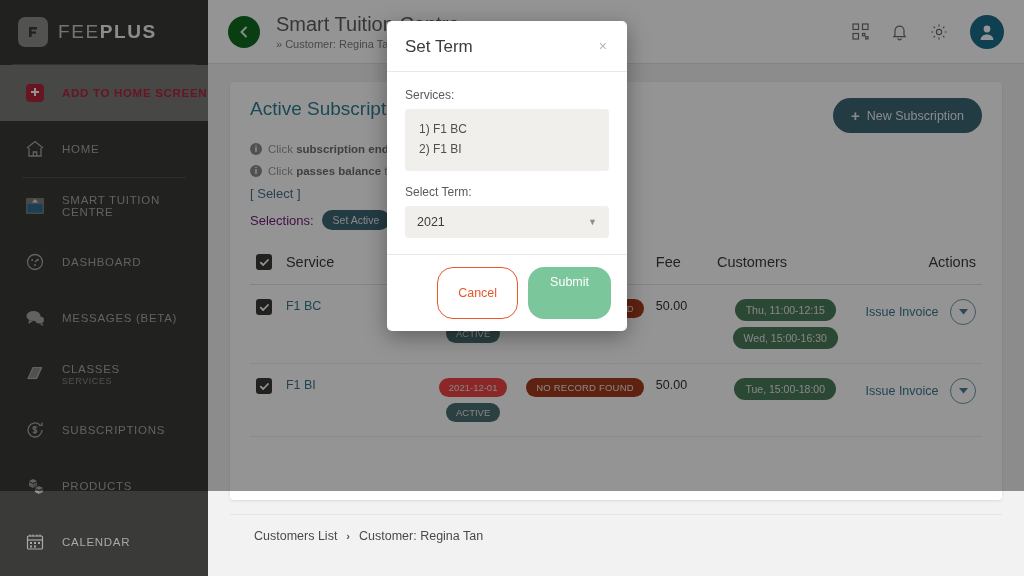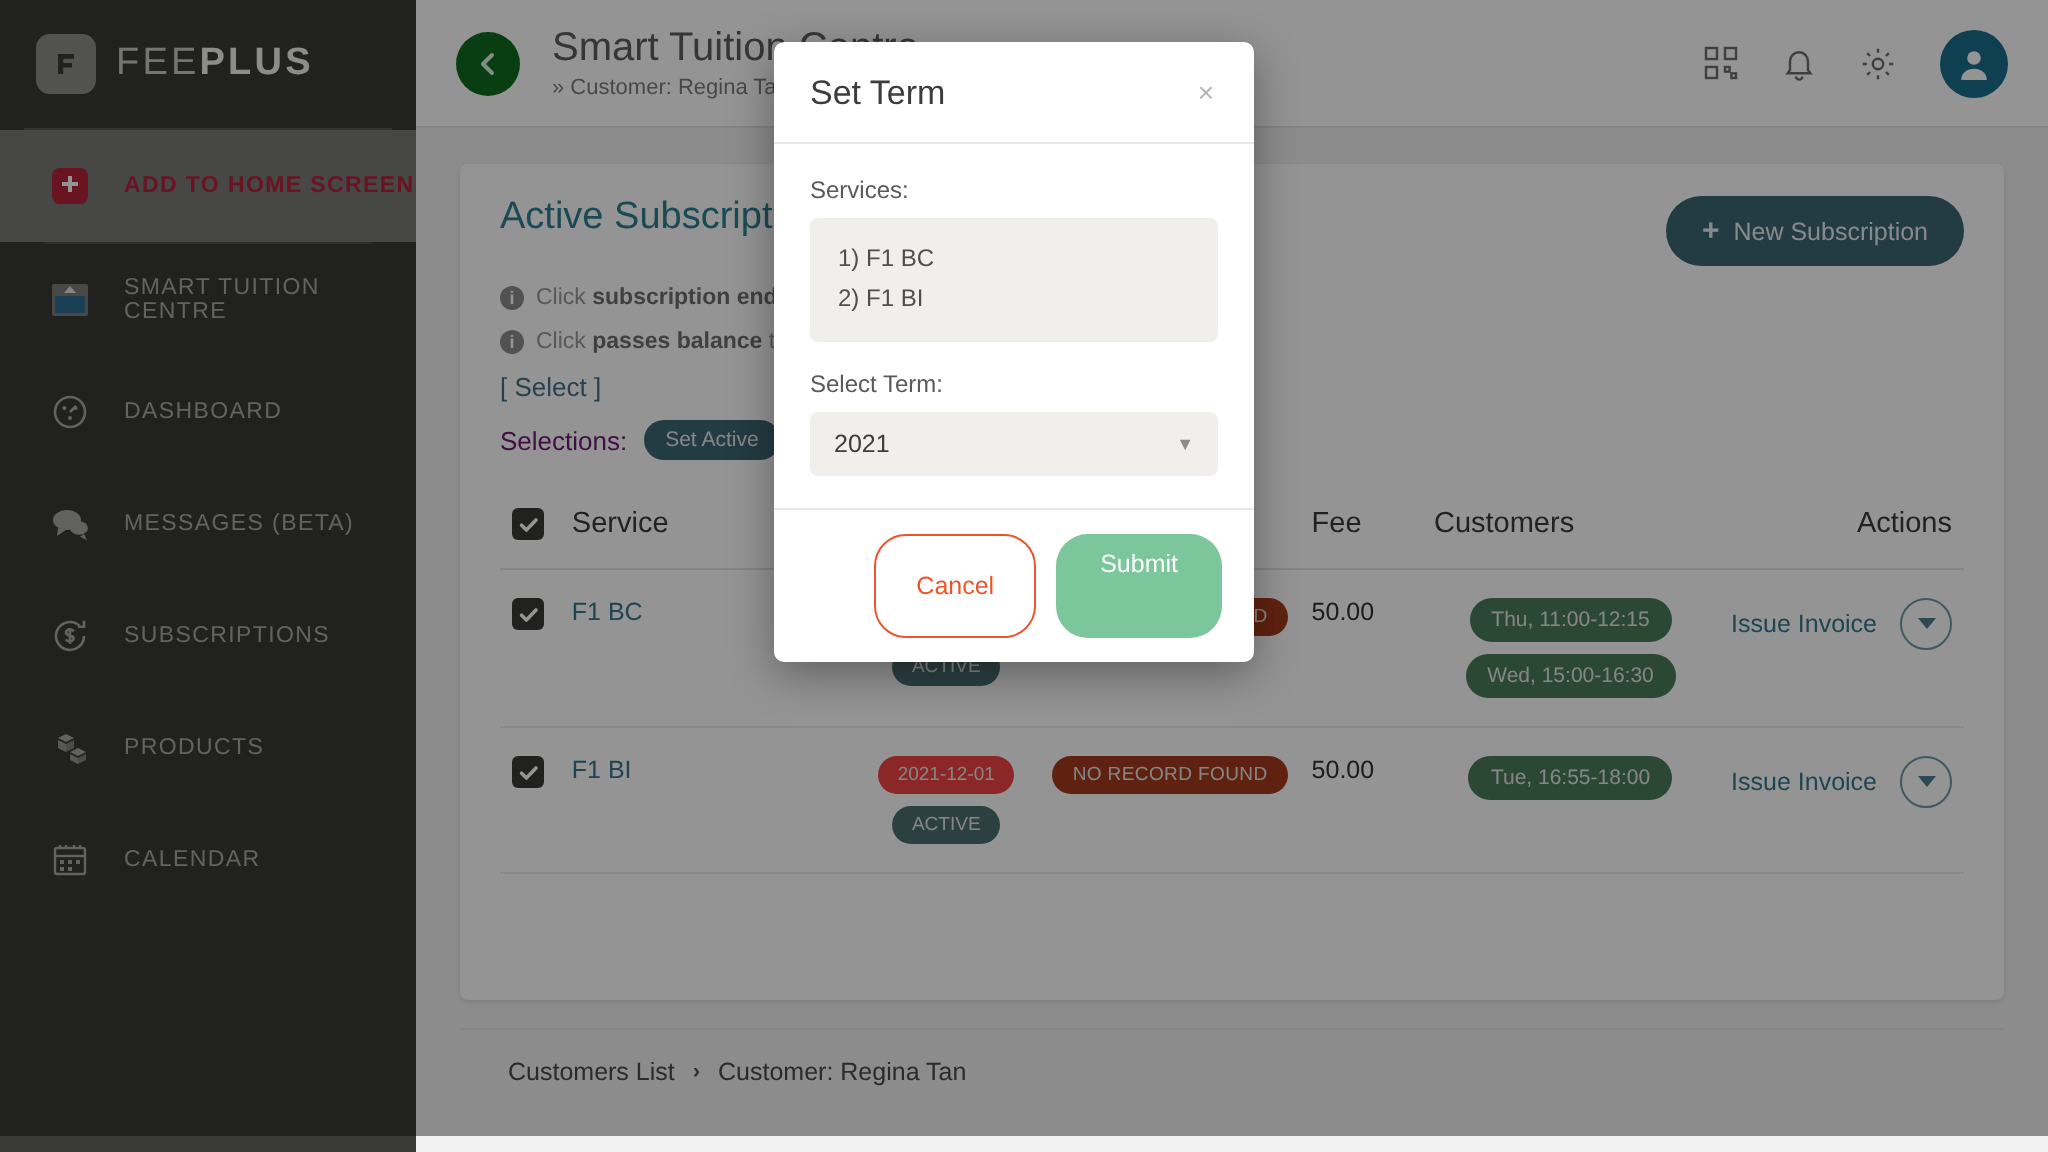--- a/index.html
+++ b/index.html
@@ -2,21 +2,21 @@
 <html><head>
 <meta charset="utf-8">
 <style>
   * { box-sizing: border-box; margin: 0; padding: 0; }
   html, body {
     width: 1024px; height: 576px;
     font-family: "Liberation Sans", sans-serif;
     overflow: hidden;
     background: #ffffff;
   }
-  #root { position: relative; width: 1024px; height: 568px; }
+  #root { position: relative; width: 1024px; height: 491px; }
 
   
   .sidebar {
     position: absolute; left: 0; top: 0;
     width: 208px; height: 576px;
     background: #3a3a38;
     overflow: hidden;
   }
   .brand {
     height: 64px; display: flex; align-items: center; padding-left: 18px; gap: 10px;
@@ -202,20 +202,32 @@
         <svg width="20" height="20" viewBox="0 0 20 20">
             <rect x="1" y="1" width="18" height="18" rx="4" fill="#b3233a"></rect>
             <path d="M9 5h2v3h3v2h-3v3H9v-3H6V8h3z" fill="#fff"></path>
           </svg>
       </span>
       <span class="nav-labels">
         <span class="nav-label">ADD TO HOME SCREEN</span>
       </span>
     </div>
 
+    <div class="nav-item">
+      <span class="nav-ico">
+        <svg width="22" height="22" viewBox="0 0 22 22" fill="none" stroke="#a9a9a6" stroke-width="1.3">
+            <path d="M3 10l8-6.5 8 6.5"></path>
+            <path d="M5 10v8h12v-8"></path>
+            <path d="M9.3 18v-4h3.4v4"></path>
+          </svg>
+      </span>
+      <span class="nav-labels">
+        <span class="nav-label">HOME</span>
+      </span>
+    </div>
     <div class="nav-sep"></div>
 
     <div class="nav-item">
       <span class="nav-ico">
         <svg width="22" height="20" viewBox="0 0 22 20">
             <rect x="2" y="2" width="18" height="16" rx="1" fill="#7d7d7a"></rect>
             <rect x="3.5" y="8" width="15" height="8.5" fill="#2f6f93"></rect>
             <path d="M11 3l3 3.5H8z" fill="#e4e4e2"></path>
           </svg>
       </span>
@@ -246,20 +258,33 @@
             <path d="M5 12l-.5 4 4.5-3z" fill="#a9a9a6"></path>
             <ellipse cx="15.5" cy="12" rx="4.5" ry="3.4" fill="#a9a9a6"></ellipse>
             <path d="M18 15l1.6 3.2-3.6-2z" fill="#a9a9a6"></path>
           </svg>
       </span>
       <span class="nav-labels">
         <span class="nav-label">MESSAGES (BETA)</span>
       </span>
     </div>
 
+    <div class="nav-item">
+      <span class="nav-ico">
+        <svg width="22" height="20" viewBox="0 0 22 20" fill="none" stroke="#a9a9a6" stroke-width="1.2">
+            <path d="M4 14.5L9 3.5h8.5l-5 11z" fill="#8c8c89" stroke="#a9a9a6"></path>
+            <path d="M4 14.5h8.5"></path>
+            <path d="M12.5 14.5l5-11"></path>
+          </svg>
+      </span>
+      <span class="nav-labels">
+        <span class="nav-label">CLASSES</span>
+        <span class="nav-sub">SERVICES</span>
+      </span>
+    </div>
 
     <div class="nav-item">
       <span class="nav-ico">
         <svg width="22" height="22" viewBox="0 0 22 22" fill="none" stroke="#a9a9a6" stroke-width="1.3">
             <path d="M18 11a7 7 0 1 1-2.3-5.2"></path>
             <path d="M18 3.4V6.4h-3"></path>
             <path d="M11 7v8M12.9 8.7c-.4-.7-1.2-1-2-1-1 0-1.9.6-1.9 1.5s.9 1.3 1.9 1.5c1 .2 1.9.6 1.9 1.5s-.9 1.5-1.9 1.5c-.9 0-1.6-.3-2-1"></path>
           </svg>
       </span>
       <span class="nav-labels">
@@ -451,21 +476,21 @@
                   <span class="badge date">2021-12-01</span>
                   <span class="badge active">ACTIVE</span>
                 </span>
               </td>
               <td>
                 <span class="badge norec">NO RECORD FOUND</span>
               </td>
               <td class="fee">50.00</td>
               <td>
                 <span class="stack">
-                  <span class="badge sched">Tue, 16:55-18:00</span>
+                  <span class="badge sched">Tue, 15:00-18:00</span>
                 </span>
               </td>
               <td class="actions-cell">
                 <span class="issue-link">Issue Invoice</span>
                 <span class="caret-btn">
                   <svg width="9" height="6" viewBox="0 0 9 6" fill="#4a7f91">
                       <path d="M0 0h9L4.5 5.5z"></path>
                     </svg>
                 </span>
               </td>

